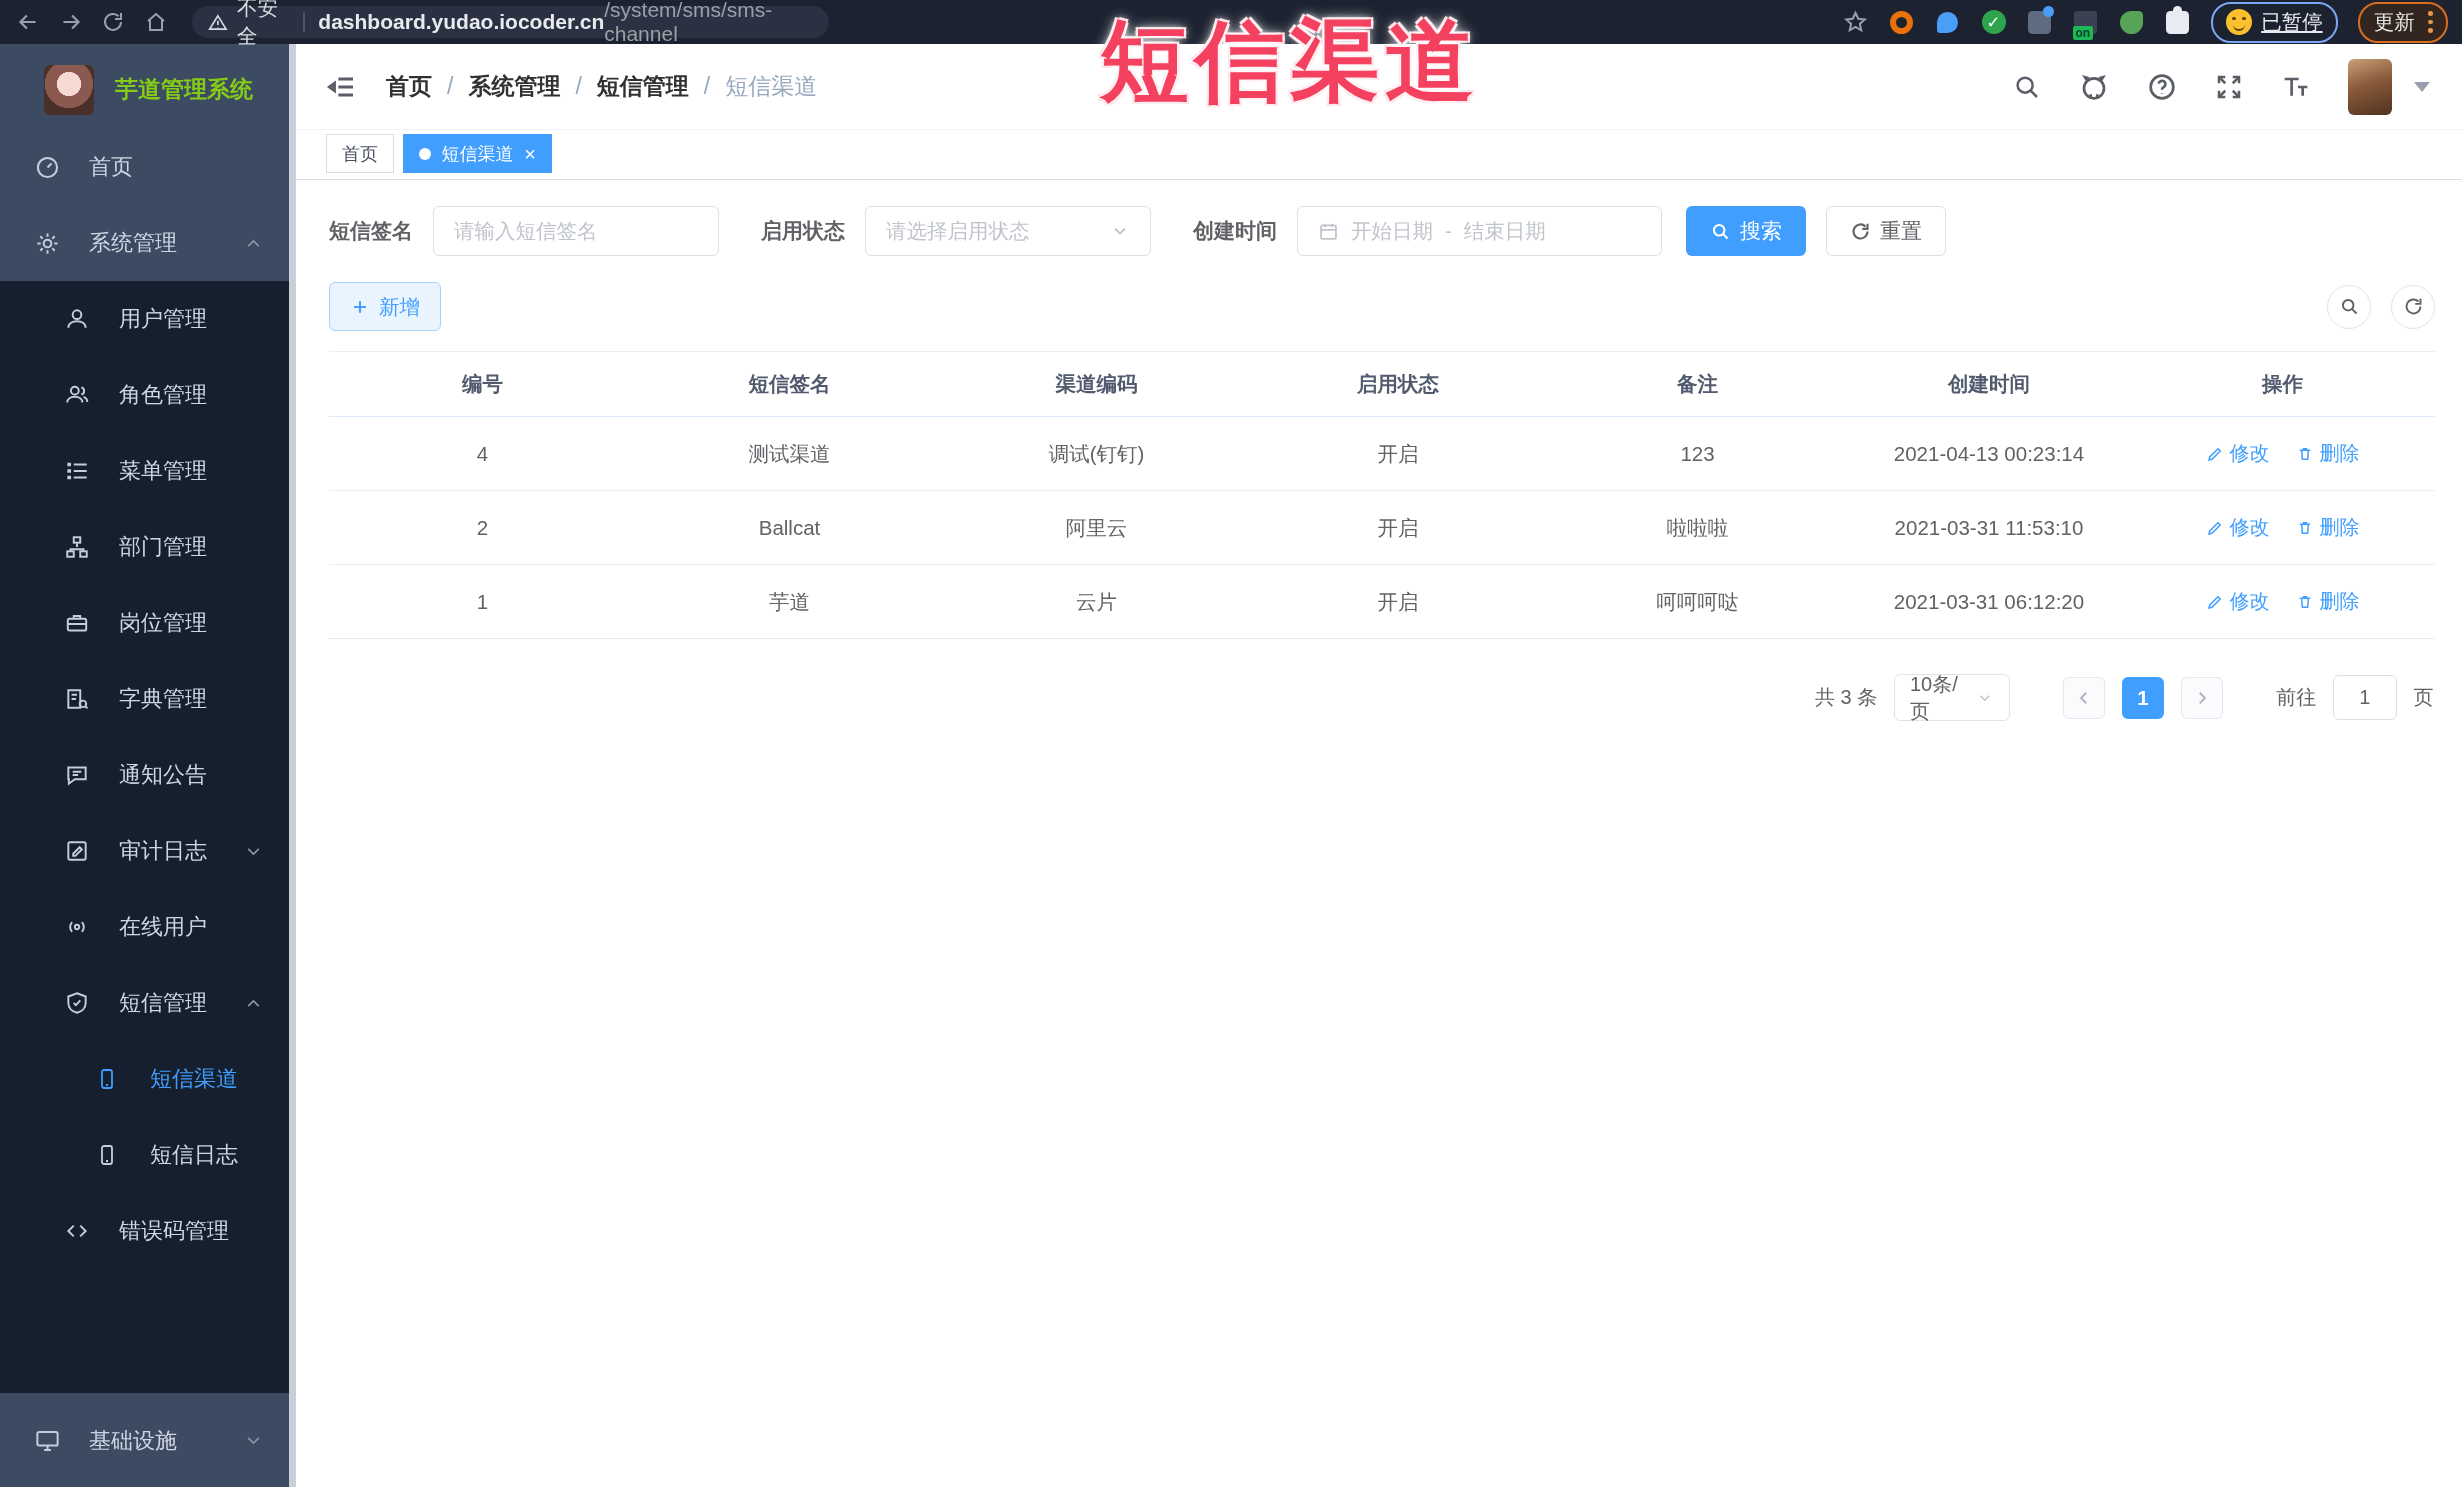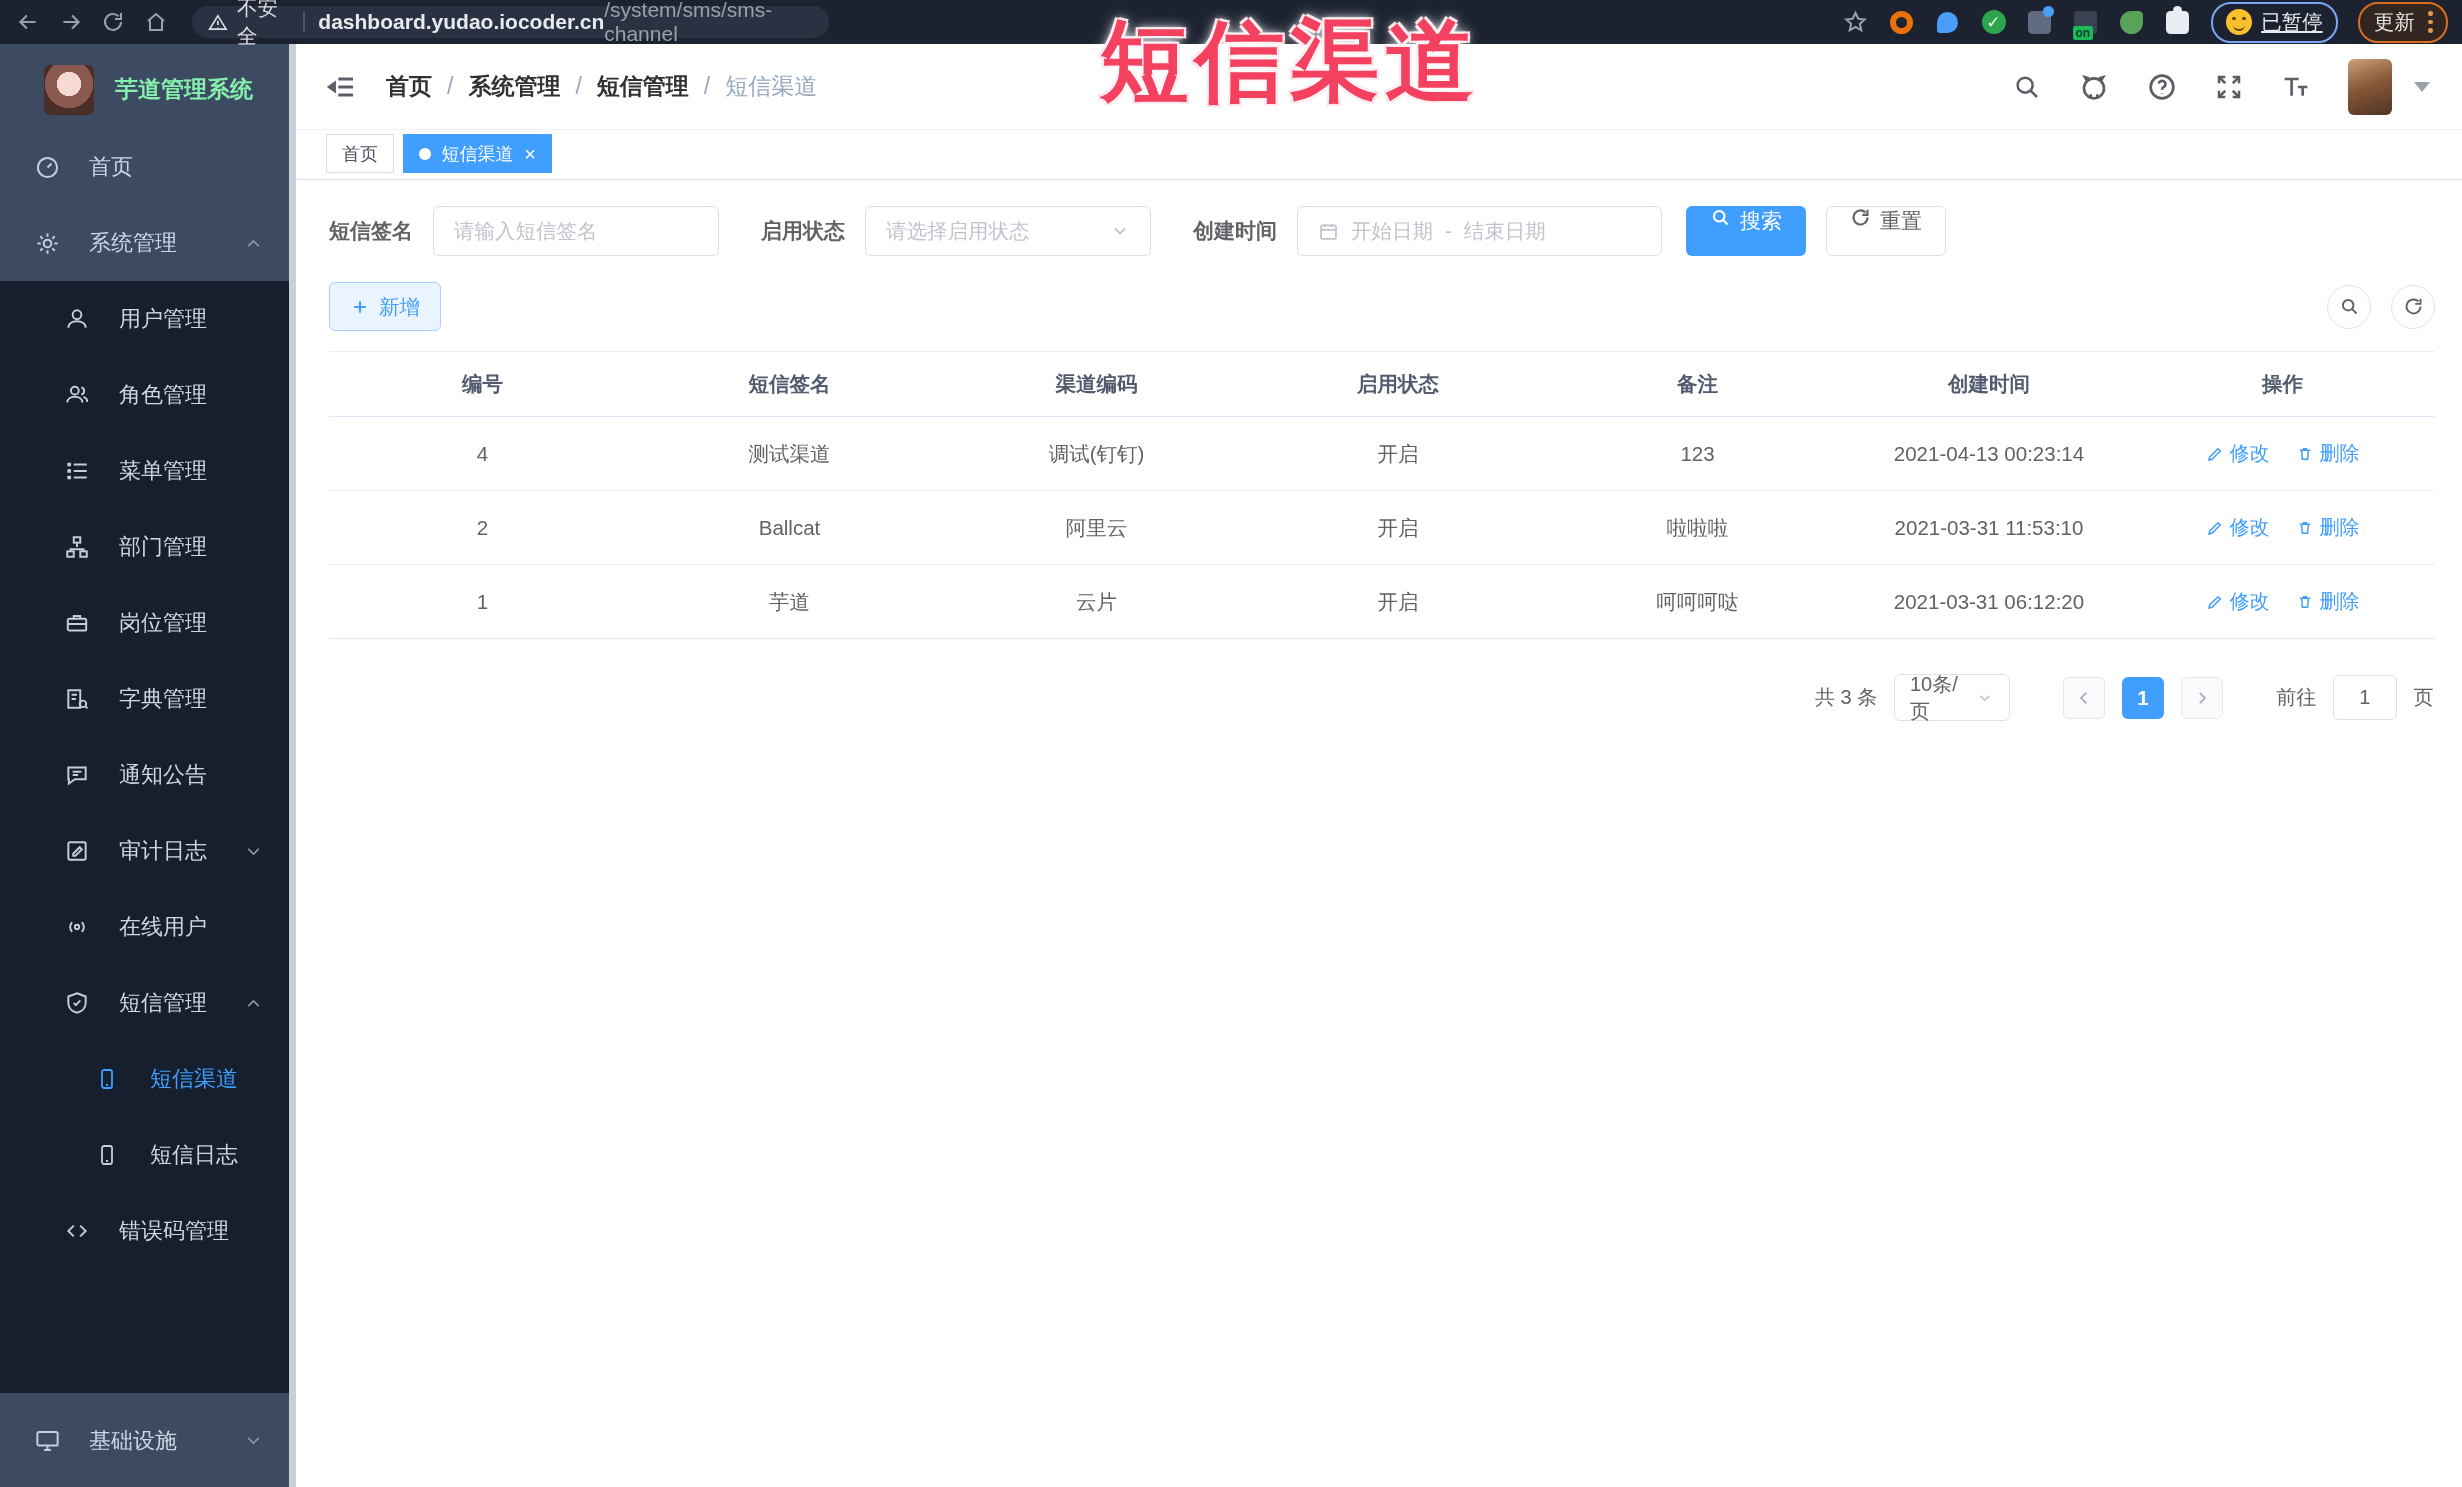--- a/index.html
+++ b/index.html
@@ -39,21 +39,21 @@
 
   
   .app { display:flex; height:1444px; }
 
   
   .sidebar { width:296px; display:flex; flex-direction:column; position:relative; flex:none; }
   .side-scrollbar { position:absolute; right:0; top:0; bottom:0; width:6.8px; background:#c9ced9; }
   .side-top { background:#3c4a62; padding-top:6px; }
   .logo-row { height:79px; display:flex; align-items:center; padding-left:44px; }
   .logo-img { width:50px; height:50px; border-radius:6px; background:radial-gradient(circle at 50% 38%, #f7d9d4 0 30%, #8a5a50 31% 60%, #4a2e28 61%); flex:none; }
-  .logo-title { color:#86efac; font-size:23px; font-weight:700; margin-left:21px; white-space:nowrap; }
+  .logo-title { color:#84cc16; font-size:23px; font-weight:700; margin-left:21px; white-space:nowrap; }
   .mitem { height:76px; display:flex; align-items:center; color:#cdd6e2; font-size:22px; white-space:nowrap; }
   .mitem .micon { width:29px; margin-right:26px; flex:none; }
   .mitem.root { padding-left:34px; }
   .mitem.sub { padding-left:64px; }
   .mitem.sub2 { padding-left:95px; }
   .chev { margin-left:auto; margin-right:32px; }
   .side-mid { background:#151f2d; flex:1; }
   .side-bottom { background:#3c4a62; height:95px; }
   .mitem.active { color:#409eff; }
   .mitem.active svg { stroke:#409eff; }
@@ -85,21 +85,21 @@
 
   .filter { display:flex; align-items:center; font-size:21px; color:#606266; }
   .flabel { font-weight:700; margin-right:20px; white-space:nowrap; }
   .fgap { width:42px; flex:none; }
   .box { height:50px; border:1.5px solid #dcdfe6; border-radius:6px; background:#fff; display:flex; align-items:center; padding:0 20px; color:#c0c4cc; font-size:20.5px; }
   input.box { color:#606266; }
   input.box::placeholder { color:#c0c4cc; }
   .w-sign { width:286px; }
   .w-status { width:286px; justify-content:space-between; }
   .w-date { width:365px; gap:12px; }
-  .btn { height:50px; border-radius:6px; display:flex; align-items:flex-start; gap:9px; font-size:21px; padding:0 23px; border:1.5px solid transparent; }
+  .btn { height:50px; border-radius:6px; display:flex; align-items:center; gap:9px; font-size:21px; padding:0 23px; border:1.5px solid transparent; }
   .btn-primary { background:#409eff; color:#fff; margin-left:24px; }
   .btn-plainwhite { background:#fff; border-color:#dcdfe6; color:#606266; margin-left:20px; }
   .btn svg { stroke-width:2.4; }
 
   .toolrow { display:flex; align-items:center; margin:26px 0 20px; }
   .btn-add { background:#e9f4ff; border:1.5px solid #a9d3fc; color:#409eff; height:49px; border-radius:6px; display:flex; align-items:center; gap:9px; font-size:20.5px; padding:0 20px; }
   .toolright { margin-left:auto; display:flex; gap:20px; }
   .circlebtn { width:44px; height:44px; border-radius:50%; border:1.5px solid #e0e4ea; background:#fff; display:flex; align-items:center; justify-content:center; }
   .circlebtn svg { stroke:#606266; fill:none; stroke-width:2.2; }
 

